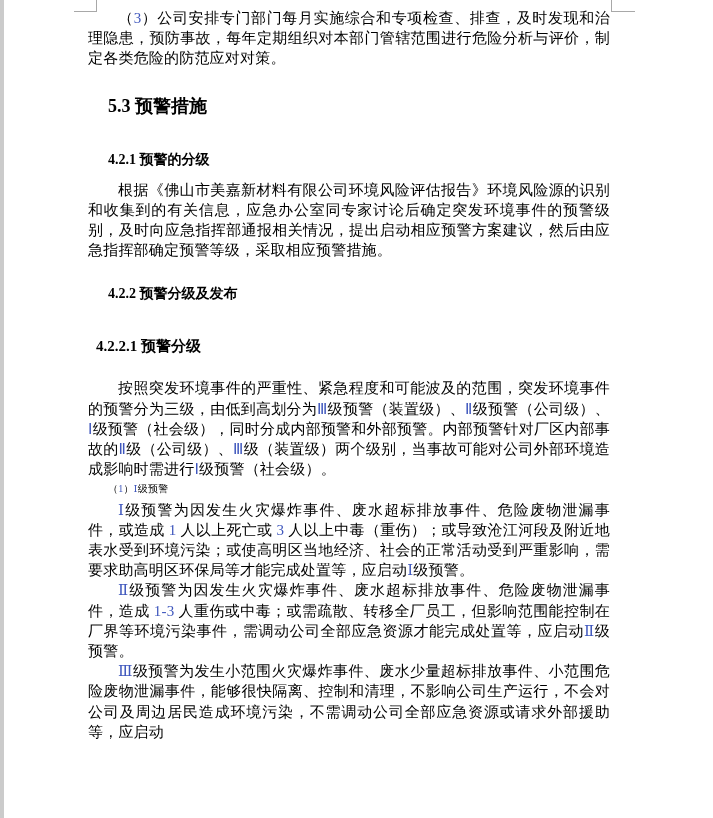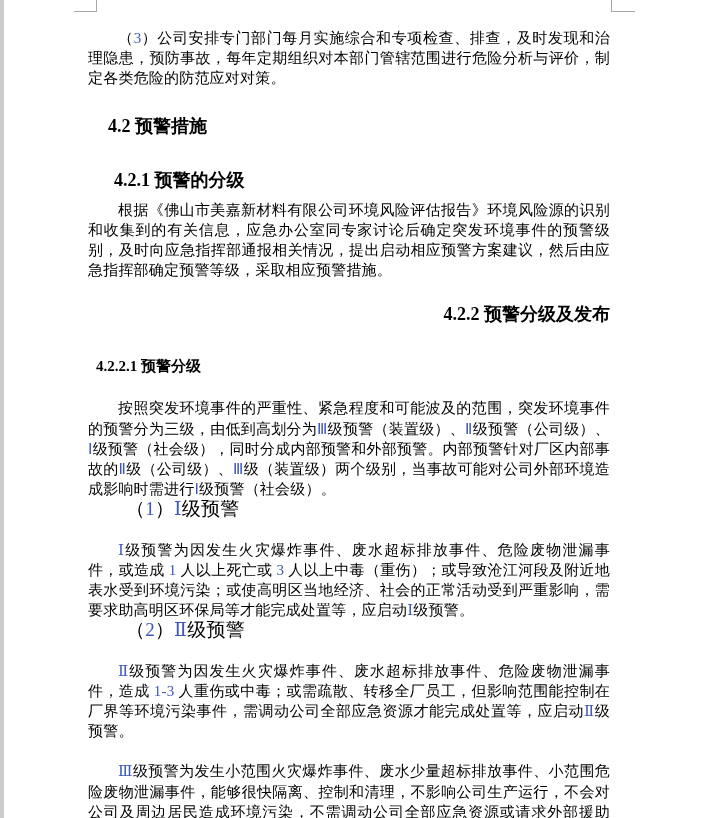--- a/index.html
+++ b/index.html
@@ -30,58 +30,56 @@
     left: 88px; top: 8px;
     width: 522px;
   }
   .blk { margin: 0; }
   .para {
     font-size: 15px;
     line-height: 20.2px;
     text-align: justify;
     text-indent: 2em;
     letter-spacing: 0.2px;
-    margin-top: 20px;
   }
   .sub {
-    font-size: 19px;
+    font-size: 10px;
     line-height: 20.2px;
     text-indent: 2em;
     letter-spacing: 0.2px;
   }
   .h1 { font-size: 18px;   line-height: 22px; font-weight: bold; margin-left: 20px; }
-  .h2 { font-size: 18px; line-height: 20px; font-weight: bold; margin-left: 26px; }
+  .h2 { font-size: 14px; line-height: 20px; font-weight: bold; margin-left: 20px; }
   .h3 { font-size: 15px;   line-height: 19px; font-weight: bold; margin-left: 8px; }
 
   
   [data-name="heading-4-2"]        { margin-top: 26px; }
   [data-name="heading-4-2-1"]      { margin-top: 33px; }
   [data-name="para-warning-basis"] { margin-top: 10px; }
-  [data-name="heading-4-2-2"]      { margin-top: 24px; text-align: right; }
+  [data-name="heading-4-2-2"]      { margin-top: 24px; }
   [data-name="heading-4-2-2-1"]    { margin-top: 33px; }
   [data-name="para-warning-levels"]{ margin-top: 22px; font-family: Liberation Serif, serif; }
 
   
   .num { color: var(--num-color, #3f57bd); }
 </style>
 </head>
 <body style="background: rgb(255, 255, 255); color: rgb(0, 0, 0);">
 
 <div class="page-edge" data-name="page-left-edge" style="background: rgb(203, 203, 203);"></div>
 <div class="crop crop-l-v" data-name="margin-crop-mark-top-left" style="background: rgb(168, 168, 168);"></div>
 <div class="crop crop-l-h" data-name="margin-crop-mark-top-left-arm" style="background: rgb(168, 168, 168);"></div>
 <div class="crop crop-r-v" data-name="margin-crop-mark-top-right" style="background: rgb(168, 168, 168);"></div>
 <div class="crop crop-r-h" data-name="margin-crop-mark-top-right-arm" style="background: rgb(168, 168, 168);"></div>
 
 <div class="doc" data-name="document-body">
     <div class="blk para" data-name="para-inspection-3"><span data-name="text-run">（</span><span data-name="numeral-run" class="num">3</span><span data-name="text-run">）公司安排专门部门每月实施综合和专项检查、排查，及时发现和治理隐患，预防事故，每年定期组织对本部门管辖范围进行危险分析与评价，制定各类危险的防范应对对策。</span></div>
-    <div class="blk h1" data-name="heading-4-2"><span data-name="text-run">4.2 预警措施</span></div>
+    <div class="blk h1" data-name="heading-4-2"><span data-name="text-run">5.3 预警措施</span></div>
     <div class="blk h2" data-name="heading-4-2-1"><span data-name="text-run">4.2.1 预警的分级</span></div>
     <div class="blk para" data-name="para-warning-basis"><span data-name="text-run">根据《佛山市美嘉新材料有限公司环境风险评估报告》环境风险源的识别和收集到的有关信息，应急办公室同专家讨论后确定突发环境事件的预警级别，及时向应急指挥部通报相关情况，提出启动相应预警方案建议，然后由应急指挥部确定预警等级，采取相应预警措施。</span></div>
     <div class="blk h2" data-name="heading-4-2-2"><span data-name="text-run">4.2.2 预警分级及发布</span></div>
     <div class="blk h3" data-name="heading-4-2-2-1"><span data-name="text-run">4.2.2.1 预警分级</span></div>
     <div class="blk para" data-name="para-warning-levels"><span data-name="text-run">按照突发环境事件的严重性、紧急程度和可能波及的范围，突发环境事件的预警分为三级，由低到高划分为</span><span data-name="numeral-run" class="num">Ⅲ</span><span data-name="text-run">级预警（装置级）、</span><span data-name="numeral-run" class="num">Ⅱ</span><span data-name="text-run">级预警（公司级）、</span><span data-name="numeral-run" class="num">Ⅰ</span><span data-name="text-run">级预警（社会级），同时分成内部预警和外部预警。内部预警针对厂区内部事故的</span><span data-name="numeral-run" class="num">Ⅱ</span><span data-name="text-run">级（公司级）、</span><span data-name="numeral-run" class="num">Ⅲ</span><span data-name="text-run">级（装置级）两个级别，当事故可能对公司外部环境造成影响时需进行</span><span data-name="numeral-run" class="num">Ⅰ</span><span data-name="text-run">级预警（社会级）。</span></div>
     <div class="blk sub" data-name="item-level-1-title"><span data-name="text-run">（</span><span data-name="numeral-run" class="num">1</span><span data-name="text-run">）</span><span data-name="numeral-run" class="num">Ⅰ</span><span data-name="text-run">级预警</span></div>
     <div class="blk para" data-name="para-level-1"><span data-name="numeral-run" class="num">Ⅰ</span><span data-name="text-run">级预警为因发生火灾爆炸事件、废水超标排放事件、危险废物泄漏事件，或造成 </span><span data-name="numeral-run" class="num">1</span><span data-name="text-run"> 人以上死亡或 </span><span data-name="numeral-run" class="num">3</span><span data-name="text-run"> 人以上中毒（重伤）；或导致沧江河段及附近地表水受到环境污染；或使高明区当地经济、社会的正常活动受到严重影响，需要求助高明区环保局等才能完成处置等，应启动</span><span data-name="numeral-run" class="num">Ⅰ</span><span data-name="text-run">级预警。</span></div>
-    <div class="blk sub" data-name="item-level-2-title"><span data-name="text-run">（</span><span data-name="numeral-run" class="num">2</span><span data-name="text-run">）</span><span data-name="numeral-run" class="num">Ⅱ</span><span data-name="text-run">级预警</span></div>
     <div class="blk para" data-name="para-level-2"><span data-name="numeral-run" class="num">Ⅱ</span><span data-name="text-run">级预警为因发生火灾爆炸事件、废水超标排放事件、危险废物泄漏事件，造成 </span><span data-name="numeral-run" class="num">1-3</span><span data-name="text-run"> 人重伤或中毒；或需疏散、转移全厂员工，但影响范围能控制在厂界等环境污染事件，需调动公司全部应急资源才能完成处置等，应启动</span><span data-name="numeral-run" class="num">Ⅱ</span><span data-name="text-run">级预警。</span></div>
     <div class="blk para" data-name="para-level-3"><span data-name="numeral-run" class="num">Ⅲ</span><span data-name="text-run">级预警为发生小范围火灾爆炸事件、废水少量超标排放事件、小范围危险废物泄漏事件，能够很快隔离、控制和清理，不影响公司生产运行，不会对公司及周边居民造成环境污染，不需调动公司全部应急资源或请求外部援助等，应启动</span></div>
   </div>
 
 </body></html>

